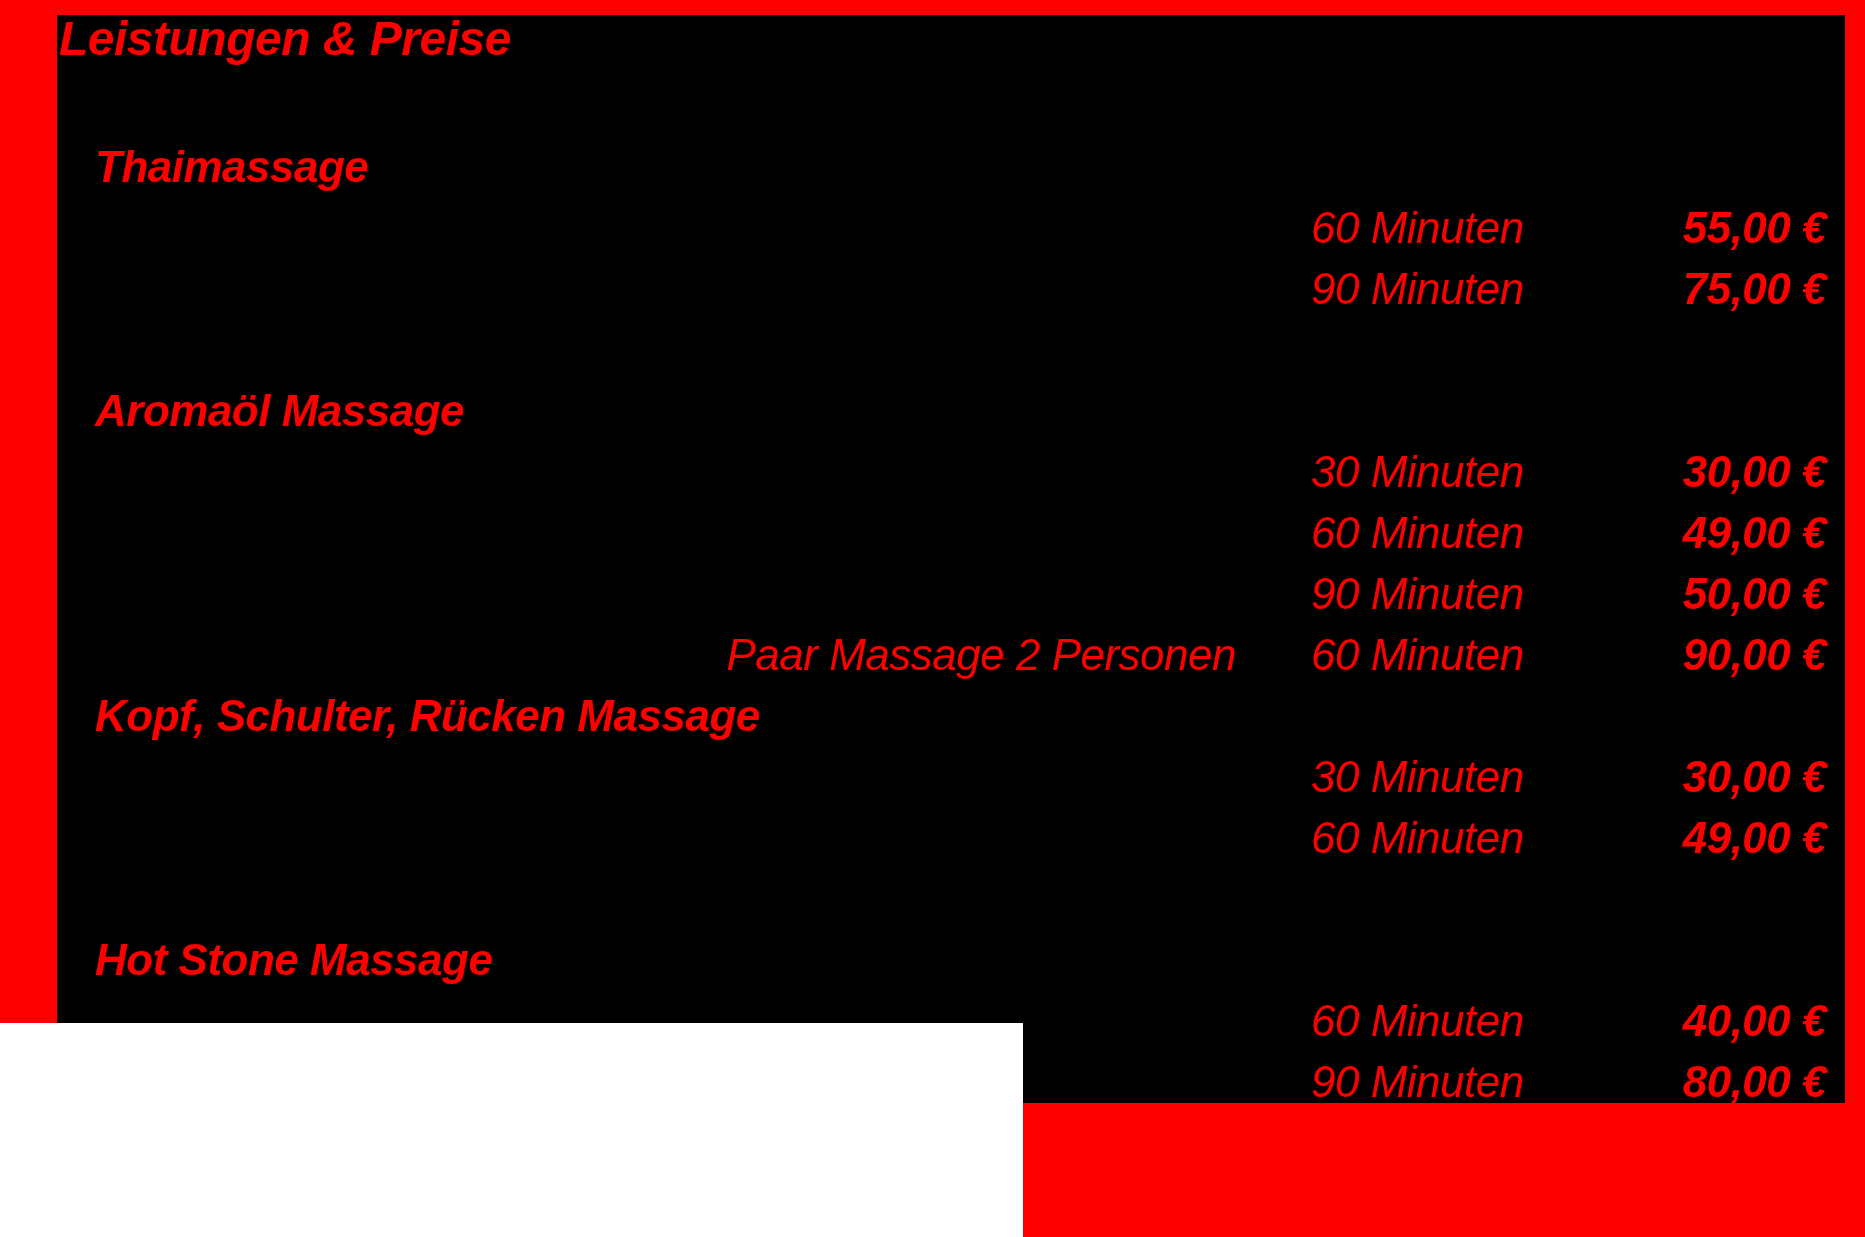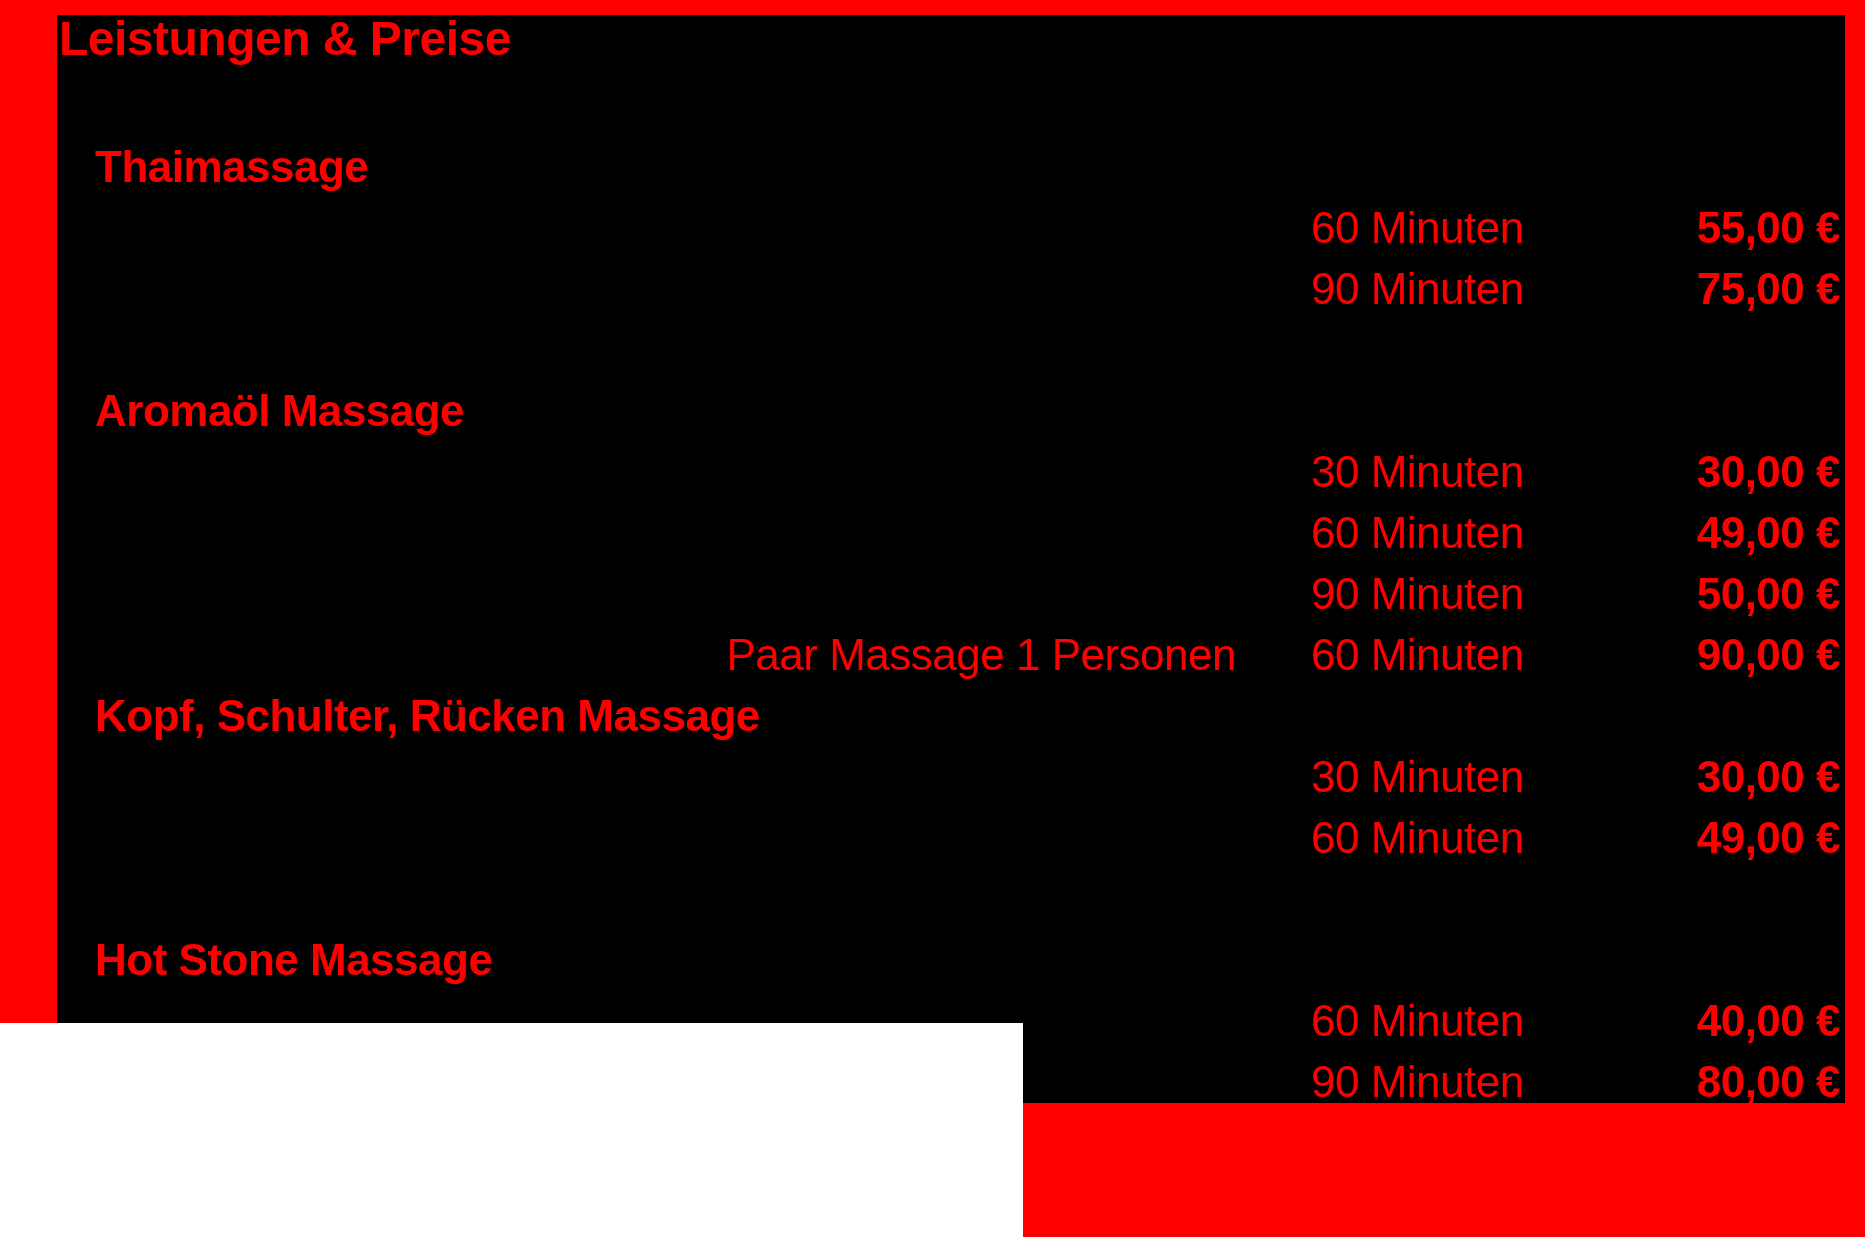--- a/index.html
+++ b/index.html
@@ -15,31 +15,31 @@
   .top-bar{position:absolute;left:0;top:0;width:1865px;height:15px;background:#fe0000;}
   .left-stripe{position:absolute;left:0;top:0;width:57px;height:1023px;background:#fe0000;}
   .right-stripe{position:absolute;left:1845px;top:0;width:20px;height:1110px;background:#fe0000;}
   .white-panel{position:absolute;left:0;top:1023px;width:1023px;height:214px;background:#ffffff;}
   .red-block{position:absolute;left:1023px;top:1103px;width:842px;height:134px;background:#fe0000;}
 
   
   .row{
     position:absolute;left:0;width:1865px;height:61px;
     line-height:61px;white-space:nowrap;
-    font-size:44px;letter-spacing:-0.5px;
+    font-size:44px;letter-spacing:-0.5px;font-style:italic;
   }
   .row span{position:absolute;top:0;height:61px;line-height:61px;}
   .page-title{top:8px;font-size:48px;font-weight:bold;}
   .page-title .svc{left:59px;}
   .svc{left:57px;font-weight:bold;}
   .svc-regular{font-weight:normal;margin-left:12px;position:static !important;}
   .svc-wrap{left:57px;margin-left:38px;}
   .lbl2{right:629px;font-weight:normal;}
   .dur{left:1311px;font-weight:normal;}
-  .price{right:25px;font-weight:bold;}
+  .price{right:39px;font-weight:bold;}
 
   
   .r-t0h{top:136px;}
   .r-t0a{top:197px;}
   .r-t0b{top:258px;}
   .r-t1h{top:380px;}
   .r-t1a{top:441px;}
   .r-t1b{top:502px;}
   .r-t1c{top:563px;}
   .r-t1d{top:624px;}
@@ -86,21 +86,21 @@
   </div>
   <div class="row r-t1b">
     <span class="dur">60 Minuten</span>
     <span class="price">49,00 €</span>
   </div>
   <div class="row r-t1c">
     <span class="dur">90 Minuten</span>
     <span class="price">50,00 €</span>
   </div>
   <div class="row r-t1d">
-    <span class="lbl2">Paar Massage 1 Personen</span>
+    <span class="lbl2">Paar Massage 2 Personen</span>
     <span class="dur">60 Minuten</span>
     <span class="price">90,00 €</span>
   </div>
 
   <div class="row r-t2h">
     <span class="svc-wrap svc"><span>Kopf, Schulter, Rücken Massage</span><span class="svc-regular"></span></span>
   </div>
   <div class="row r-t2a">
     <span class="dur">30 Minuten</span>
     <span class="price">30,00 €</span>

